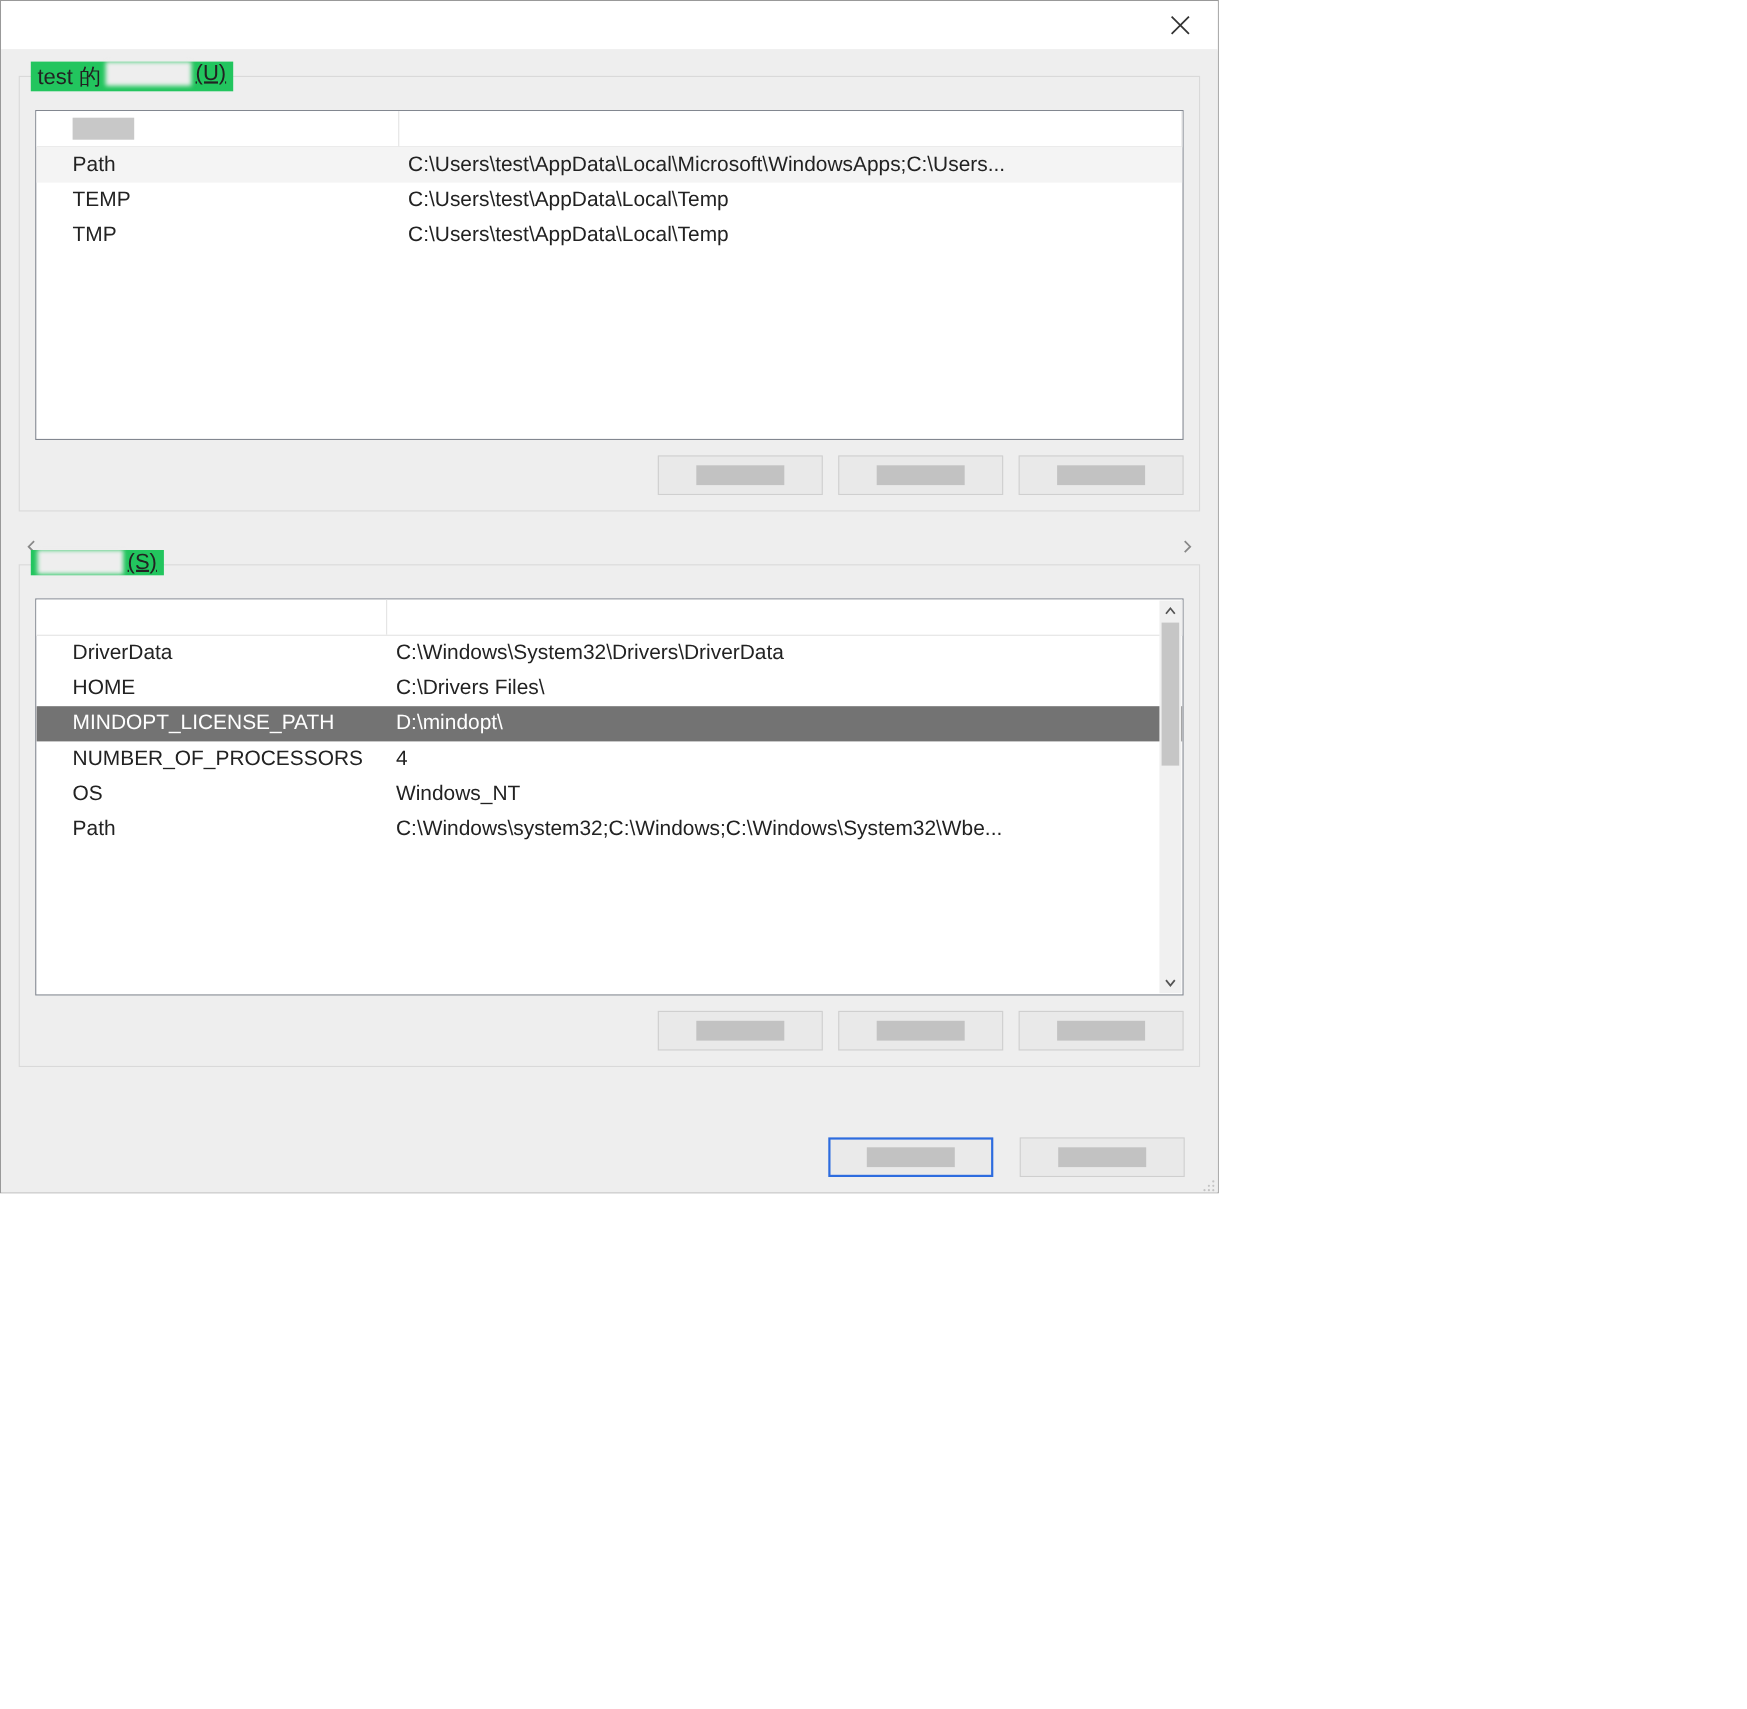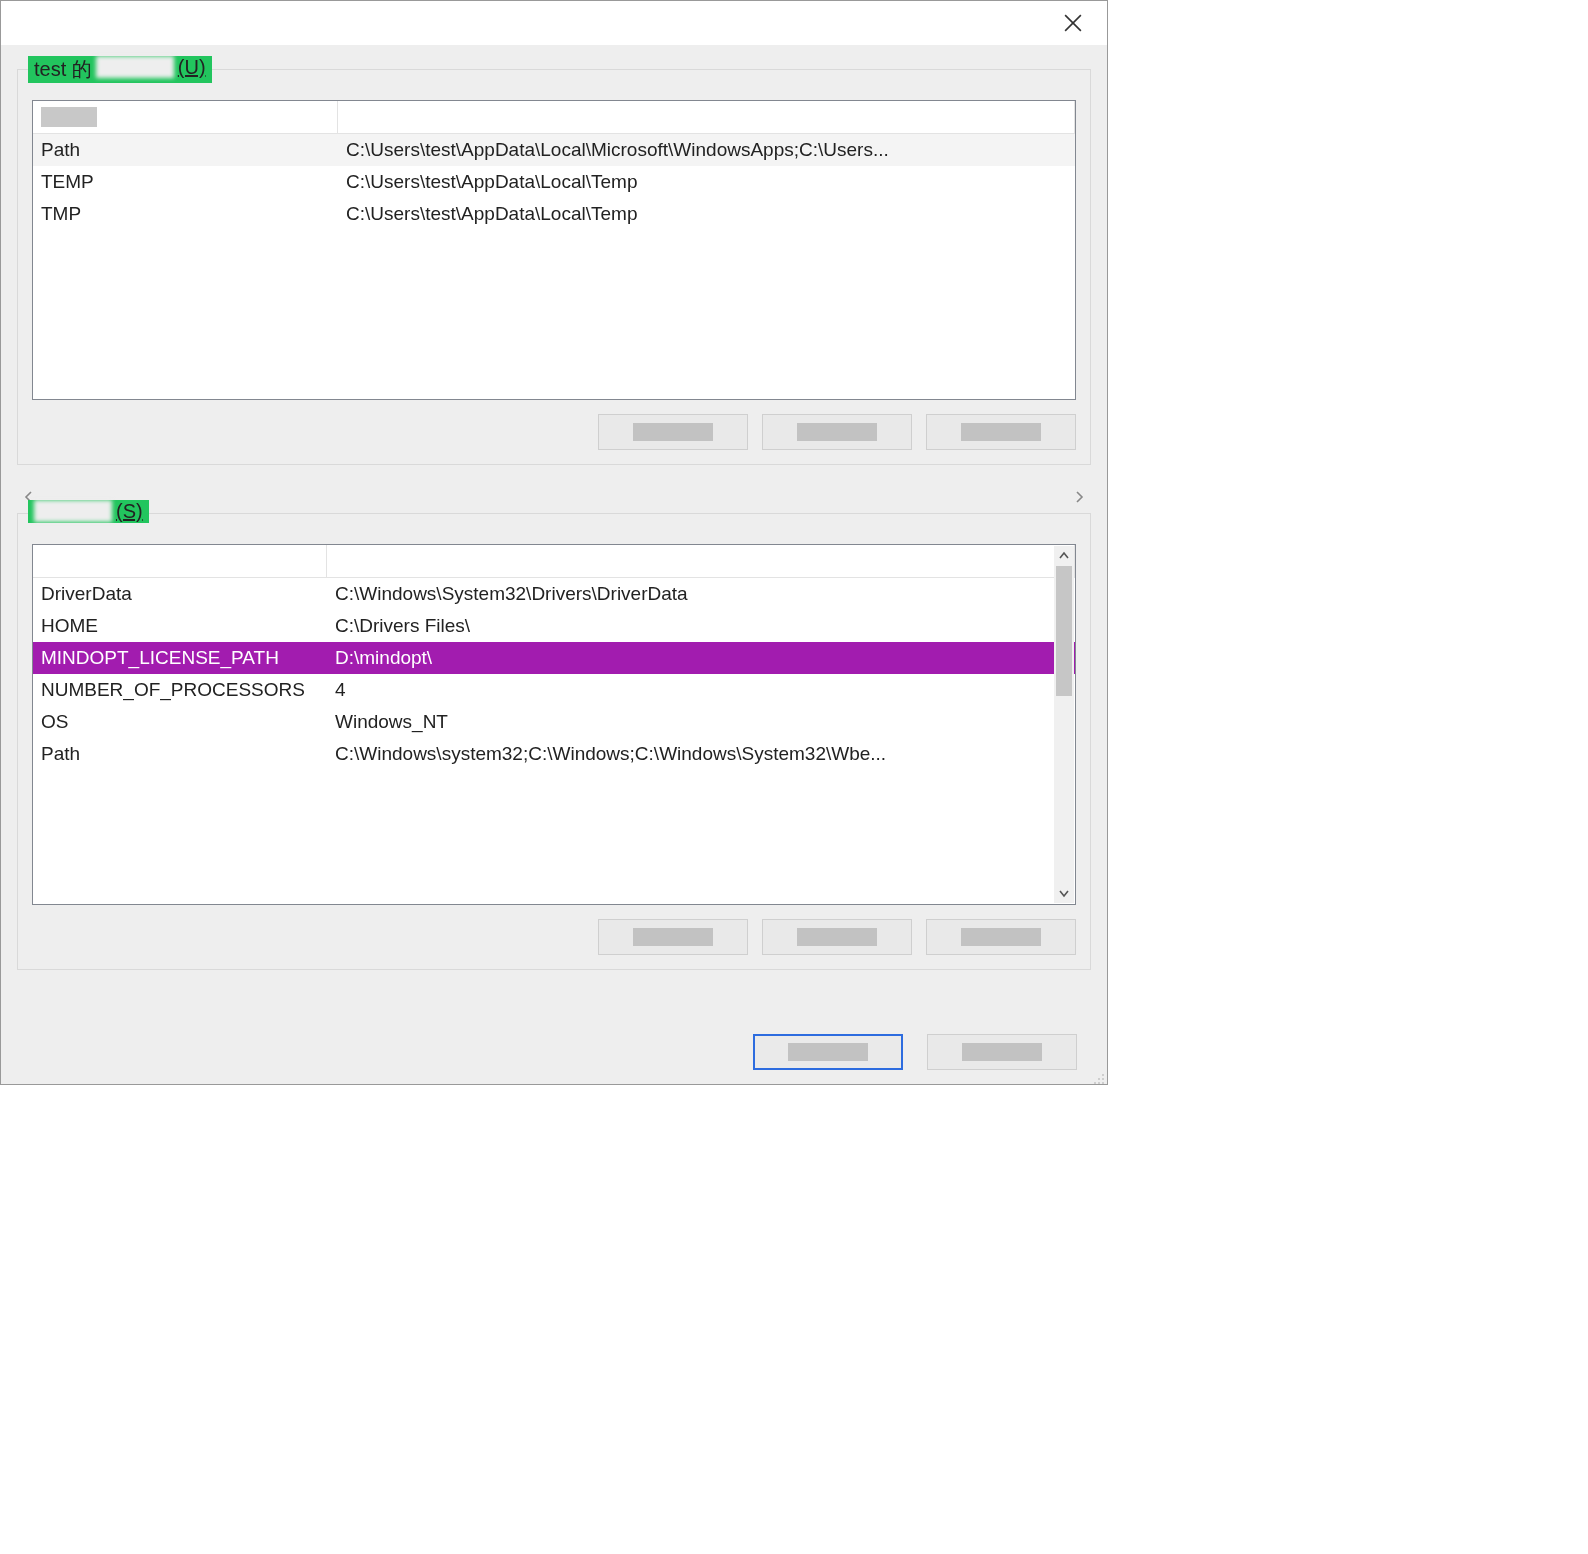--- a/index.html
+++ b/index.html
@@ -110,25 +110,25 @@
     height: 32px;
     align-items: center;
   }
   .lv-row .cell {
     padding: 0 8px;
     box-sizing: border-box;
     white-space: nowrap;
     overflow: hidden;
     text-overflow: ellipsis;
   }
-  .col-name { width: 300px; flex: 0 0 300px; border-right: 1px solid transparent; }
+  .col-name { width: 300px; flex: 0 0 300px; border-right: 1px solid transparent; margin-left: 25px; }
   .col-val  { flex: 1 1 auto; padding-right: 18px; }
 
   .lv-row.alt { background: #f4f4f4; }
-  .lv-row.selected { background: #a21caf; color: #fff; }
+  .lv-row.selected { background: #737373; color: #fff; }
 
   
   .user-lv { height: 300px; }
   .user-lv .col-name { width: 305px; flex: 0 0 305px; }
 
   
   .sys-lv { height: 361px; }
   .sys-lv .lv-rows { height: 266px; overflow-y: hidden; }
   .sys-lv .col-name { width: 294px; flex: 0 0 294px; }
 

